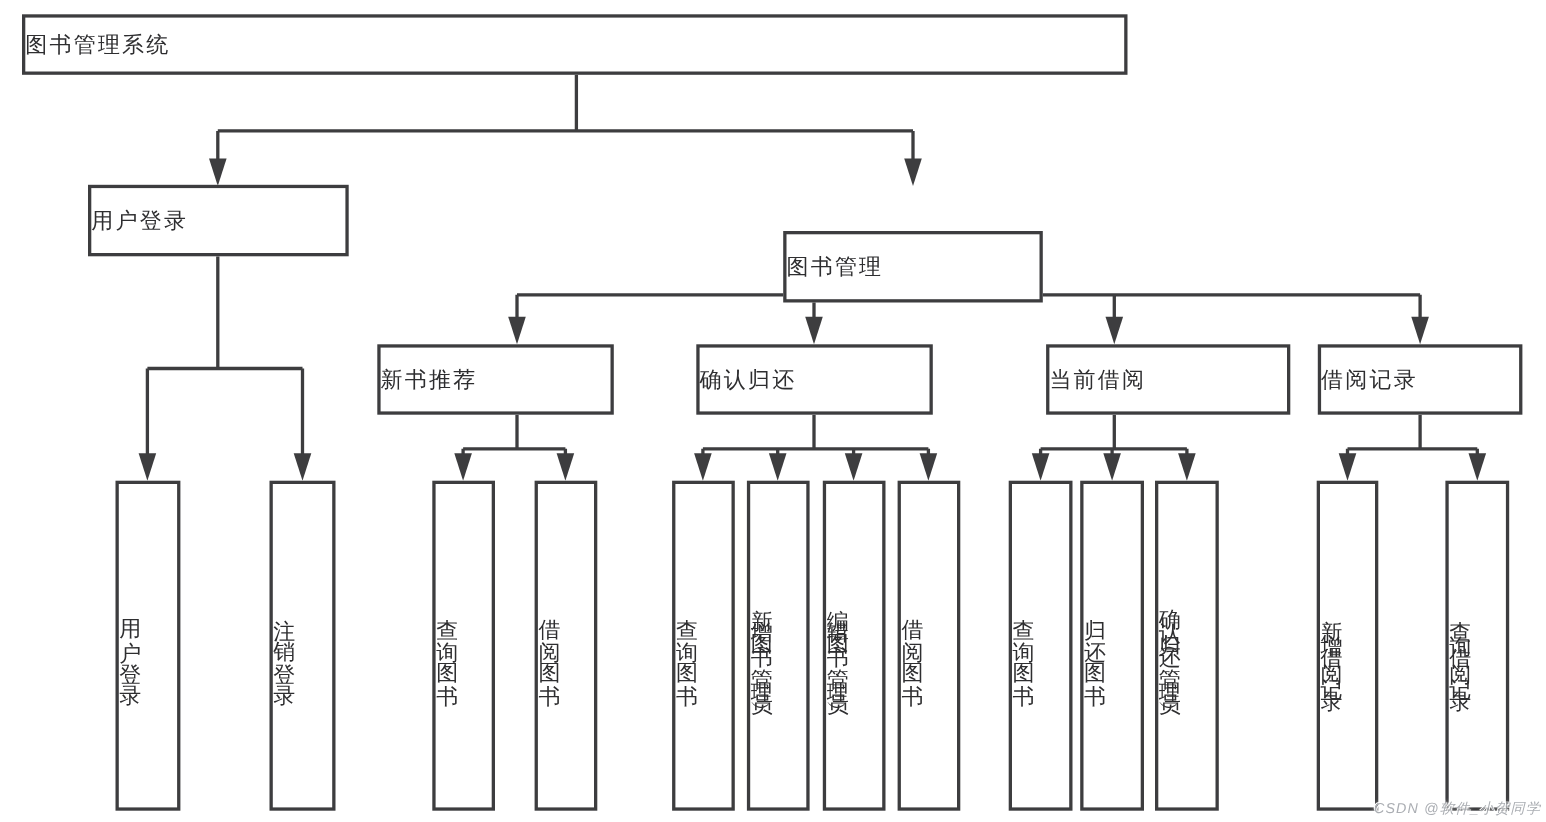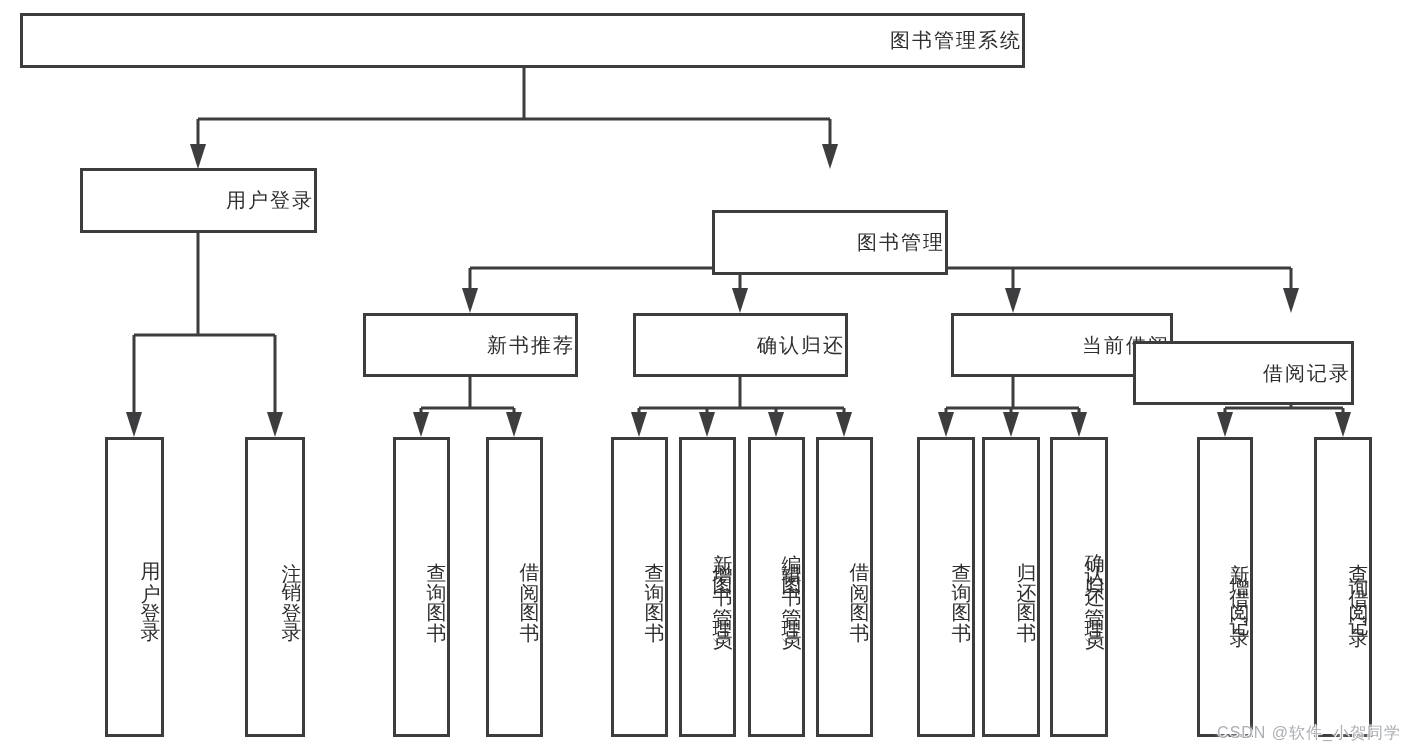--- a/index.html
+++ b/index.html
@@ -34,21 +34,21 @@
     fill: var(--line);
     stroke: none;
   }
   .node {
     position: absolute;
     box-sizing: border-box;
     border: 3px solid var(--line);
     background: var(--bg);
     display: flex;
     align-items: center;
-    justify-content: flex-end;
+    justify-content: flex-start;
   }
   .h-label {
     font-size: 20px;
     color: var(--text);
     letter-spacing: 2px;
     white-space: nowrap;
   }
   .v-label {
     writing-mode: vertical-rl;
     text-orientation: mixed;
@@ -56,26 +56,27 @@
     color: var(--text);
     line-height: 1;
   }
   .ls-l { letter-spacing: 20px; }  
   .ls-m { letter-spacing: 13px; }  
   .ls-s { letter-spacing: 11px; }  
   .watermark {
     position: absolute;
     right: 4px;
     bottom: 3px;
-    font-size: 16px;
+    font-size: 13px;
     color: var(--wm);
     letter-spacing: 1px;
     white-space: nowrap;
     text-shadow: 1px 1px 0 #fff, -1px -1px 0 #fff, 0 0 4px #fff;
     z-index: 5;
+    font-style: italic;
   }
 </style>
 </head>
 <body>
 
 <div class="canvas">
 
   <svg class="connectors" width="1405" height="747" viewBox="0 0 1405 747">
 
     <path d="M524 68 V119 M198 119 H830 M198 119 V148 M830 119 V148"></path>
@@ -118,30 +119,30 @@
     <span class="h-label">图书管理系统</span>
   </div>
 
   <div class="node" style="left:80px; top:168px; width:237px; height:65px;">
     <span class="h-label">用户登录</span>
   </div>
   <div class="node" style="left:712px; top:168px; width:236px; height:65px;margin-top:42px;">
     <span class="h-label">图书管理</span>
   </div>
 
-  <div class="node" style="left:363px; top:313px; width:215px; height:64px;">
+  <div class="node" style="left:343px; top:313px; width:215px; height:64px;">
     <span class="h-label">新书推荐</span>
   </div>
   <div class="node" style="left:633px; top:313px; width:215px; height:64px;">
     <span class="h-label">确认归还</span>
   </div>
   <div class="node" style="left:951px; top:313px; width:222px; height:64px;">
     <span class="h-label">当前借阅</span>
   </div>
-  <div class="node" style="left:1133px; top:313px; width:221px; height:64px;margin-top:28px;">
+  <div class="node" style="left:1198px; top:313px; width:186px; height:64px;">
     <span class="h-label">借阅记录</span>
   </div>
 
   <div class="node" style="left:105px; top:437px; width:59px; height:300px;">
     <span class="v-label ls-l">用户登录</span>
   </div>
   <div class="node" style="left:245px; top:437px; width:60px; height:300px;">
     <span class="v-label ls-l">注销登录</span>
   </div>
 

